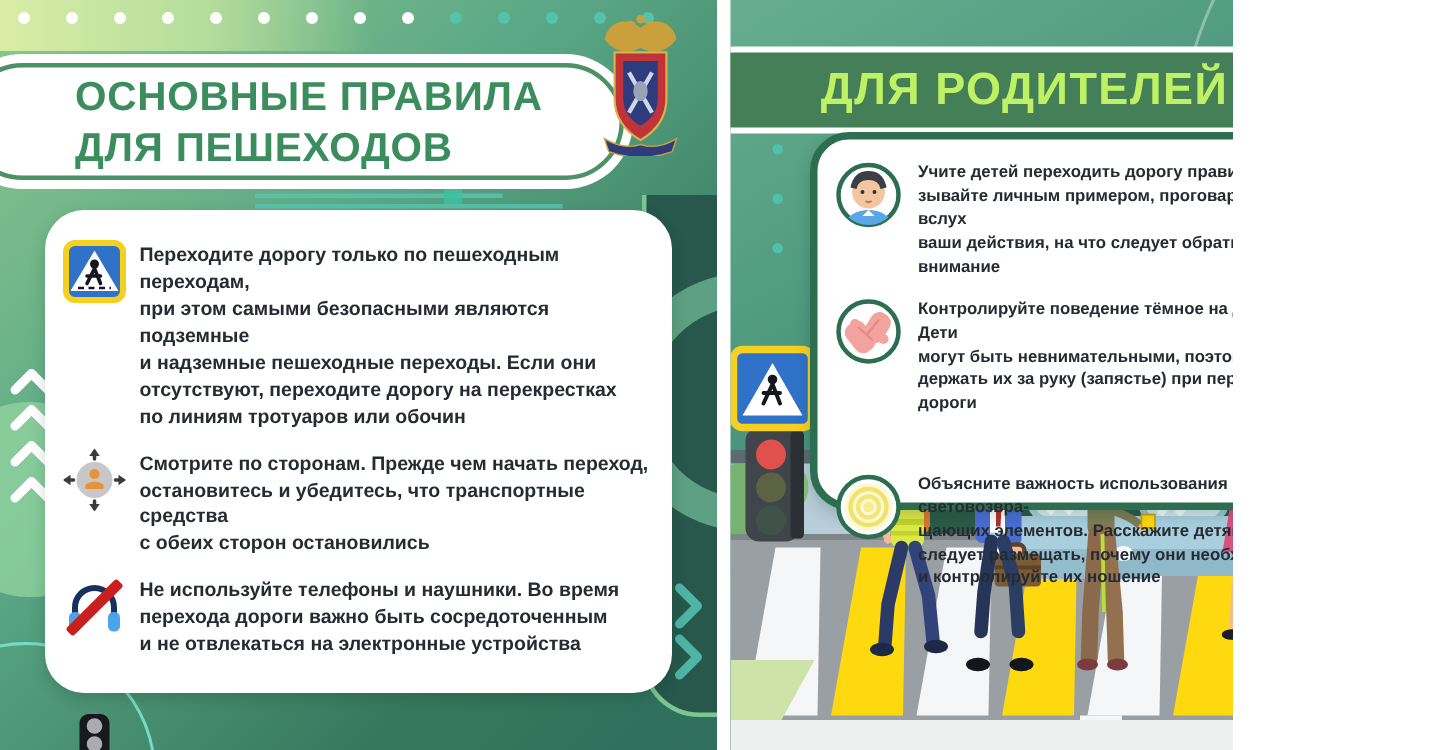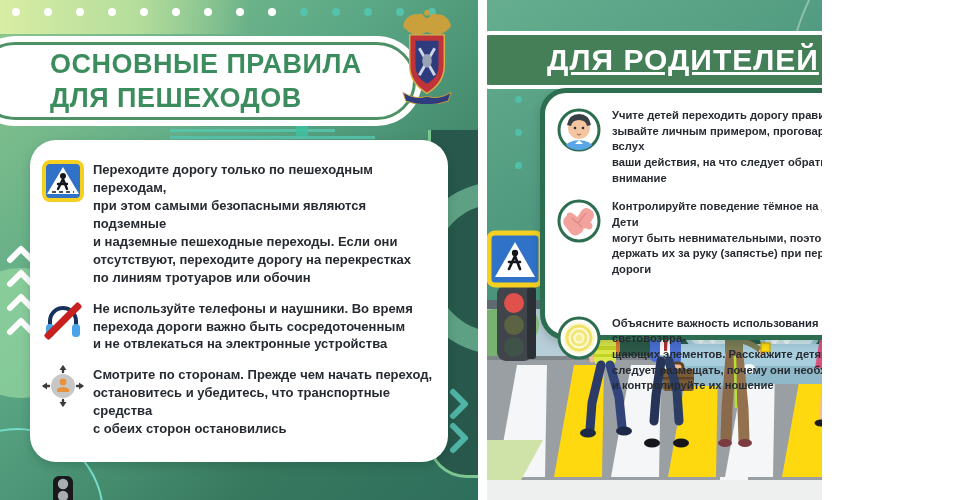--- a/index.html
+++ b/index.html
@@ -35,21 +35,21 @@
 
   
   .banner-l{position:absolute;left:-30px;top:36px;width:452px;height:90px;background:#ffffff;
     border-radius:46px;z-index:3;}
   .banner-l::before{content:"";position:absolute;inset:6px;border:3px solid #4e9166;border-radius:40px;}
   .banner-l h1{position:relative;margin:0;padding:12px 0 0 80px;font-size:27px;line-height:1.25;
     font-weight:800;letter-spacing:.5px;color:#3b8d5e;white-space:pre-line;}
   .banner-r{position:absolute;left:-26px;top:31px;width:444px;height:58px;background:#447f58;
     border:4px solid #ffffff;border-radius:34px;z-index:3;box-sizing:border-box;}
   .banner-r h1{margin:0;padding:8px 0 0 0;text-align:center;font-size:30px;font-weight:800;
-    letter-spacing:1px;color:#ffffff;text-decoration:underline;}
+    letter-spacing:1px;color:#bef264;}
 
   .emblem{position:absolute;z-index:4;}
   .emblem-l{left:398px;top:8px;}
   .emblem-r{left:426px;top:4px;}
 
   
   .card{background:#ffffff;border-radius:26px;box-sizing:border-box;z-index:3;position:absolute;}
   .card-l{left:30px;top:140px;width:418px;height:322px;padding:20px 10px 12px 12px;
     box-shadow:0 4px 10px rgba(0,40,30,.18);}
   .card-r{left:53px;top:88px;width:365px;height:252px;border:5px solid #2d6e50;
@@ -145,34 +145,20 @@
             <circle cx="21" cy="16" r="3" fill="#14181d"></circle>
             <path d="M21,19 l-5,10 M21,19 l4,10 M16,24 h9" stroke="#14181d" stroke-width="2.4" fill="none" stroke-linecap="round"></path>
             <path d="M10,32 h22" stroke="#14181d" stroke-width="1.6" stroke-dasharray="4 3"></path>
           </svg>
         </span>
         <div class="rtext">Переходите дорогу только по пешеходным переходам,
 при этом самыми безопасными являются подземные
 и надземные пешеходные переходы. Если они
 отсутствуют, переходите дорогу на перекрестках
 по линиям тротуаров или обочин</div>
-      </div>
-
-      <div class="row">
-        <span class="ic">
-          <svg width="42" height="42" viewBox="0 0 42 42">
-            <path d="M8,28 v-6 a13,13 0 0 1 26,0 v6" fill="none" stroke="#16325c" stroke-width="4"></path>
-            <rect x="4" y="25" width="8" height="13" rx="3.5" fill="#4da3e8"></rect>
-            <rect x="30" y="25" width="8" height="13" rx="3.5" fill="#4da3e8"></rect>
-            <rect x="-3" y="18.5" width="48" height="7" rx="2" transform="rotate(-45 21 22)" fill="#c8201f"></rect>
-          </svg>
-        </span>
-        <div class="rtext">Не используйте телефоны и наушники. Во время
-перехода дороги важно быть сосредоточенным
-и не отвлекаться на электронные устройства</div>
       </div>
 
       <div class="row">
         <span class="ic">
           <svg width="42" height="42" viewBox="0 0 42 42">
             <circle cx="21" cy="21" r="12" fill="#c7c7c7"></circle>
             <circle cx="21" cy="17" r="3.4" fill="#e8923c"></circle>
             <path d="M15,24 q6,-4 12,0 v3 h-12 z" fill="#e8923c"></path>
             <g stroke="#3b3b3b" stroke-width="2.4" fill="none" stroke-linecap="round">
               <path d="M21,7 V2 M21,35 v5 M7,21 H2 M35,21 h5"></path>
@@ -181,20 +167,34 @@
               <polygon points="21,0 17.5,5 24.5,5"></polygon>
                 <polygon points="21,42 17.5,37 24.5,37"></polygon>
               <polygon points="0,21 5,17.5 5,24.5"></polygon>
                 <polygon points="42,21 37,17.5 37,24.5"></polygon>
             </g>
           </svg>
         </span>
         <div class="rtext">Смотрите по сторонам. Прежде чем начать переход,
 остановитесь и убедитесь, что транспортные средства
 с обеих сторон остановились</div>
+      </div>
+
+      <div class="row">
+        <span class="ic">
+          <svg width="42" height="42" viewBox="0 0 42 42">
+            <path d="M8,28 v-6 a13,13 0 0 1 26,0 v6" fill="none" stroke="#16325c" stroke-width="4"></path>
+            <rect x="4" y="25" width="8" height="13" rx="3.5" fill="#4da3e8"></rect>
+            <rect x="30" y="25" width="8" height="13" rx="3.5" fill="#4da3e8"></rect>
+            <rect x="-3" y="18.5" width="48" height="7" rx="2" transform="rotate(-45 21 22)" fill="#c8201f"></rect>
+          </svg>
+        </span>
+        <div class="rtext">Не используйте телефоны и наушники. Во время
+перехода дороги важно быть сосредоточенным
+и не отвлекаться на электронные устройства</div>
       </div>
 
       <div class="row">
         <span class="ic">
           <svg width="42" height="42" viewBox="0 0 42 42">
             <rect x="11" y="1" width="20" height="40" rx="6" fill="#17191c"></rect>
             <circle cx="21" cy="9" r="5.2" fill="#a9adb2"></circle>
             <circle cx="21" cy="21" r="5.2" fill="#a9adb2"></circle>
             <circle cx="21" cy="33" r="5.2" fill="#8fdd4e"></circle>
           </svg>

